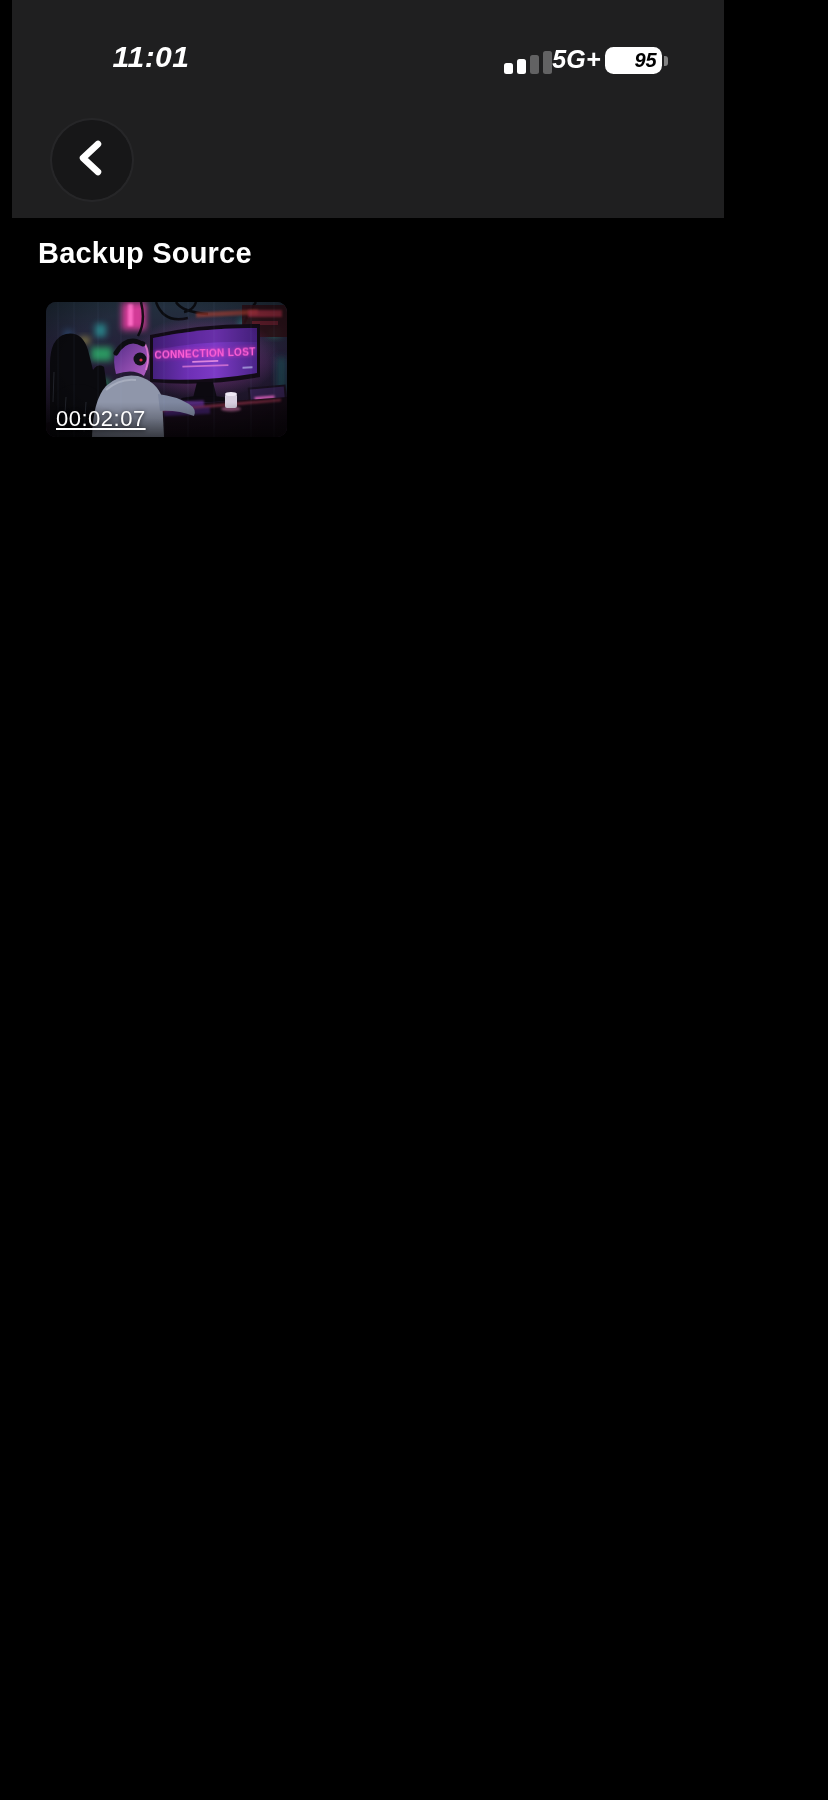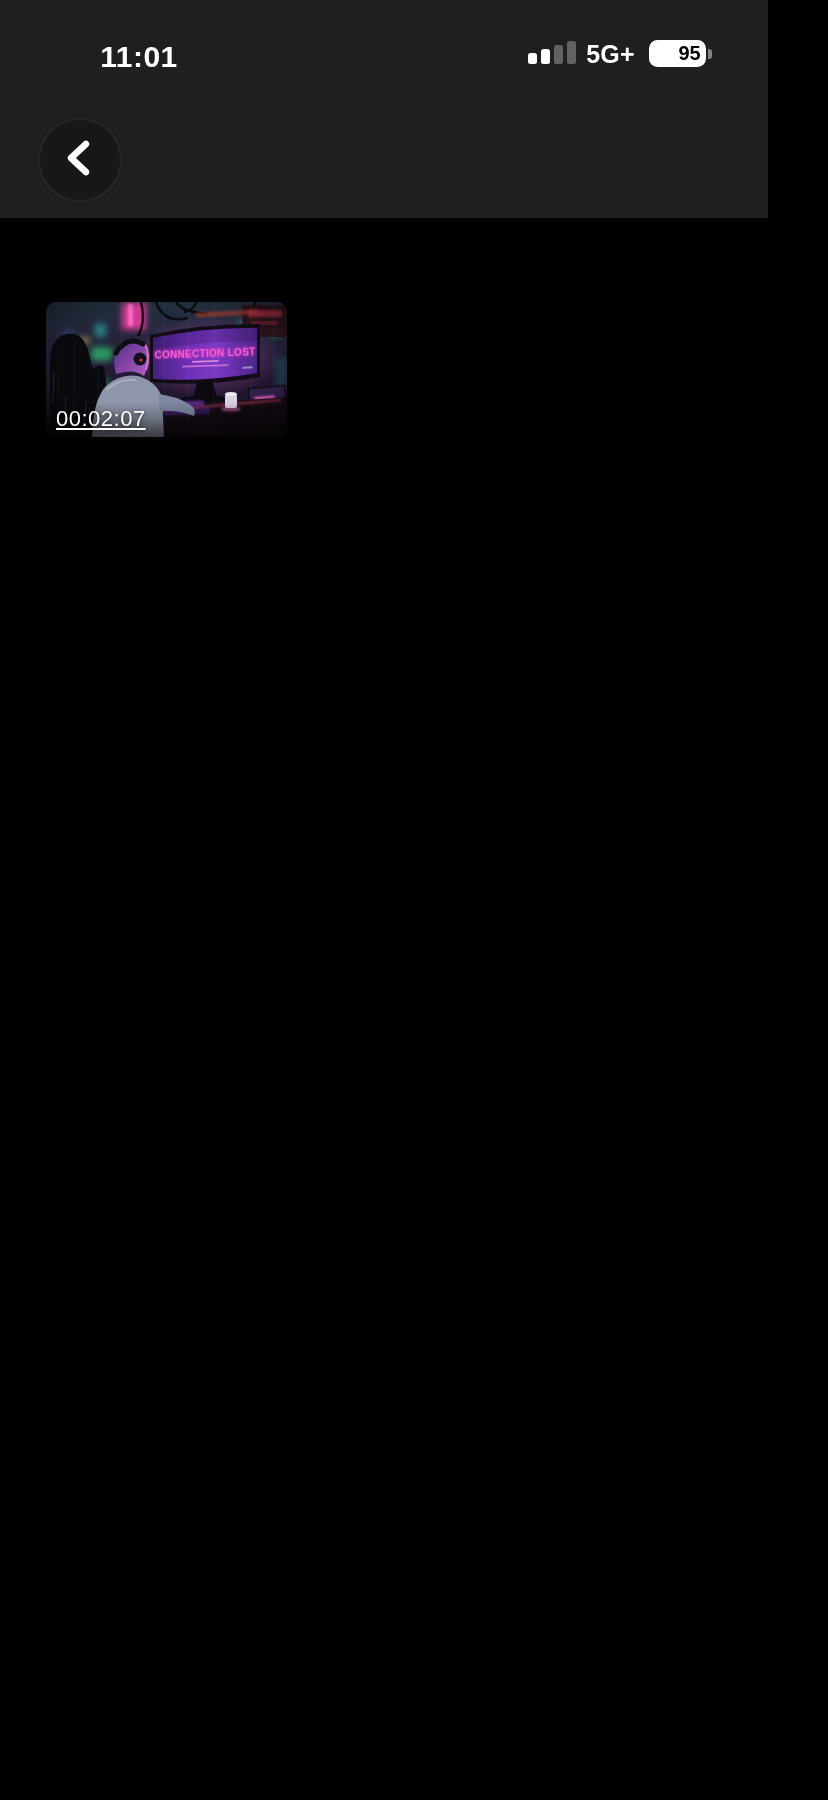--- a/index.html
+++ b/index.html
@@ -10,31 +10,32 @@
   }
   *{margin:0;padding:0;box-sizing:border-box;}
   html,body{background:#000;}
   body{font-family:"Liberation Sans", sans-serif;}
   .phone{
     position:relative;width:828px;height:1800px;margin:0 auto;
     background:var(--body-bg);overflow:hidden;
   }
   
   .header{
-    position:absolute;left:0;top:0;width:768px;height:218px;
+    position:absolute;left:12px;top:0;width:712px;height:218px;
     background:var(--header-bg);
+    font-style:italic;
   }
   .status-time{
     position:absolute;left:84px;top:40px;width:110px;
     text-align:center;color:#fff;font-size:30px;font-weight:700;
     letter-spacing:.5px;
   }
   .status-right{
     position:absolute;right:56px;top:40px;height:34px;
-    display:flex;align-items:flex-start;gap:10px;
+    display:flex;align-items:flex-end;
   }
   .signal{display:flex;align-items:flex-end;gap:4px;height:24px;}
   .signal .bar{width:9px;border-radius:2.5px;background:rgba(255,255,255,.3);}
   .signal .bar.on{background:#fff;}
   .b1{height:11px;} .b2{height:15px;} .b3{height:19px;} .b4{height:23px;}
   .network{color:#fff;font-size:25px;font-weight:600;letter-spacing:.3px;}
   .battery{display:flex;align-items:center;margin-left:4px;}
   .battery-body{
     width:57px;height:27px;border-radius:8.5px;background:#fff;
     display:flex;align-items:center;justify-content:center;
@@ -94,20 +95,21 @@
 
     <div class="back-btn">
       <span>
         <svg width="40" height="44" viewBox="0 0 40 44">
           <polyline points="26,8 11,22 26,36" fill="none" stroke="#ffffff" stroke-width="6.5" stroke-linecap="round" stroke-linejoin="round"></polyline>
         </svg>
       </span>
     </div>
   </div>
 
+  <div class="page-title">Backup Source</div>
 
   <div class="thumb">
     <svg viewBox="0 0 241 135">
       <defs>
         <linearGradient id="gbg" x1="0" y1="0" x2="0" y2="1">
           <stop offset="0" stop-color="#22303e"></stop>
           <stop offset="0.45" stop-color="#261c38"></stop>
           <stop offset="1" stop-color="#130d17"></stop>
         </linearGradient>
         <linearGradient id="gscr" x1="0" y1="0" x2="1" y2="0">

